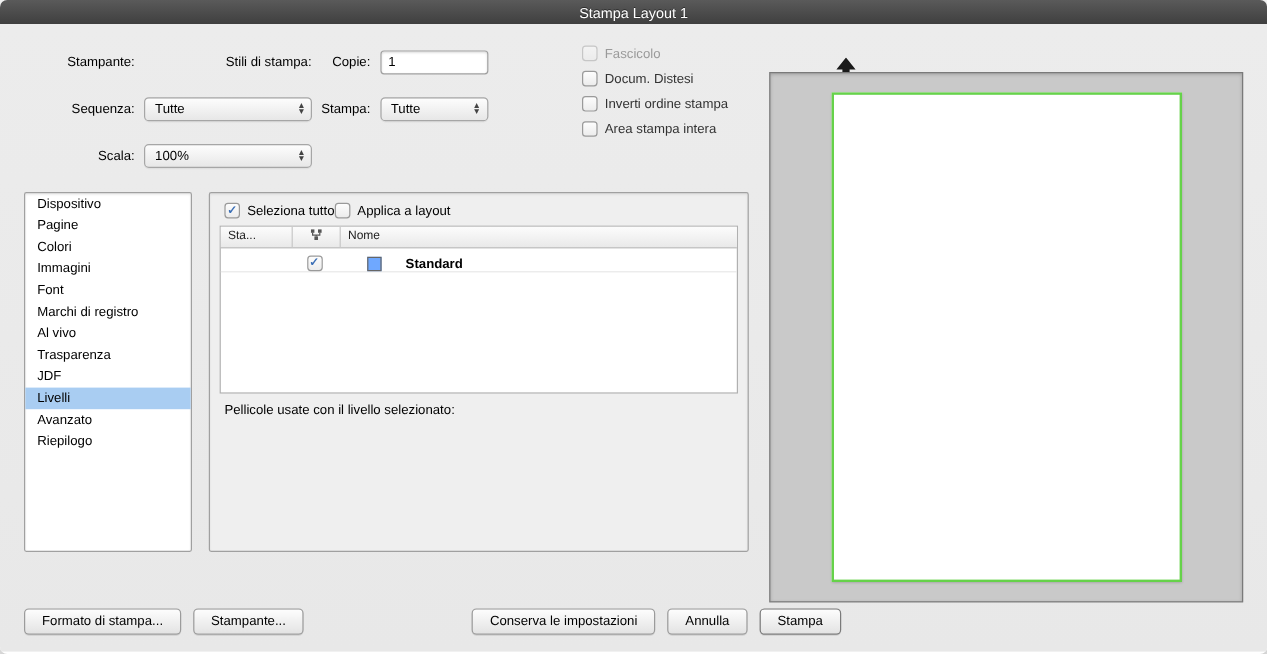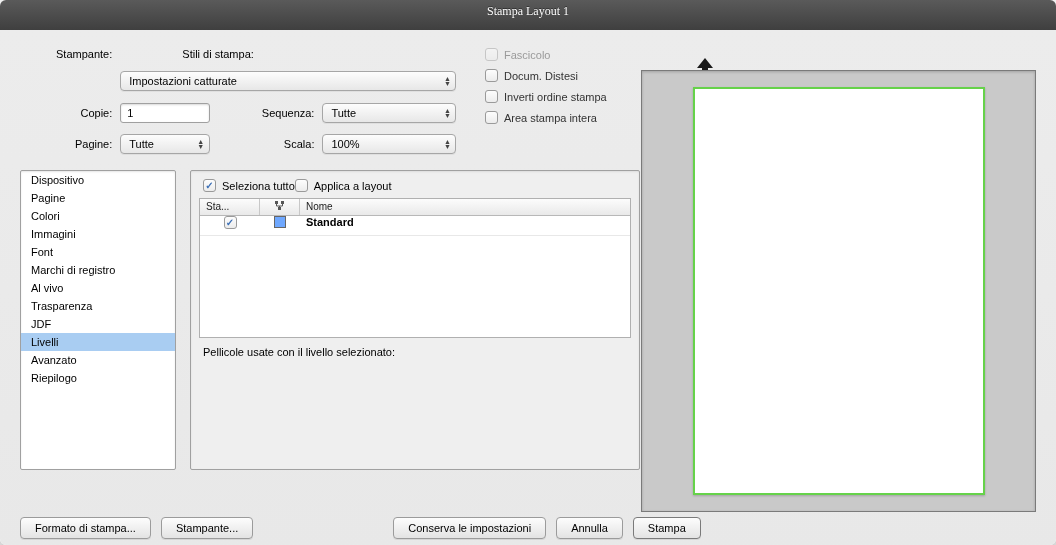--- a/index.html
+++ b/index.html
@@ -1,18 +1,18 @@
 <!DOCTYPE html>
 <html><head>
 <meta charset="utf-8">
 <style>
 * { box-sizing: border-box; margin: 0; padding: 0; }
 body { font-family: "Lucida Grande", "Helvetica Neue", Arial, sans-serif; font-size: 11px; background: #fff; }
 .window { width: 1056px; height: 545px; background: #fff; border-radius: 6px; box-shadow: 0 10px 30px rgba(0,0,0,0.4); overflow: hidden; margin: 0 auto; position: relative; }
-.titlebar { height: 30px; background: linear-gradient(#5a5a5a, #3f3f3f); color: #fff; text-align: center; line-height: 22px; font-size: 12px; font-weight: 500; text-shadow: 0 -1px 0 rgba(0,0,0,0.5); font-family: Liberation Serif, serif; }
+.titlebar { height: 20px; background: linear-gradient(#5a5a5a, #3f3f3f); color: #fff; text-align: center; line-height: 22px; font-size: 12px; font-weight: 500; text-shadow: 0 -1px 0 rgba(0,0,0,0.5); }
 .content { padding: 16px 20px 14px 20px; background: linear-gradient(#ececec 0%, #e8e8e8 100%); height: calc(100% - 22px); position: relative; }
 
 .top-section { display: flex; gap: 29px; margin-bottom: 14px; margin-left: 36px; }
 .form-grid { display: grid; grid-template-columns: auto 1fr auto 1fr; column-gap: 8px; row-gap: 7px; align-items: center; width: 400px; }
 .form-label { text-align: right; font-size: 11px; color: #000; white-space: nowrap; }
 .select { -webkit-appearance: none; appearance: none; background: linear-gradient(#fdfdfd, #e7e7e7); border: 1px solid #a6a6a6; border-radius: 4px; height: 20px; padding: 0 22px 0 8px; font-size: 11px; position: relative; box-shadow: 0 1px 0 rgba(0,0,0,0.05); }
 .select-arrows { position: absolute; right: 5px; top: 50%; transform: translateY(-50%); pointer-events: none; font-size: 7px; line-height: 5px; color: #444; text-align: center; }
 .input-text { background: #fff; border: 1px solid #a0a0a0; border-radius: 3px; height: 20px; padding: 0 6px; font-size: 11px; box-shadow: inset 0 1px 2px rgba(0,0,0,0.15); }
 
 .checkbox-col { display: flex; flex-direction: column; gap: 8px; padding-top: 2px; width: 180px; }
@@ -23,32 +23,32 @@
 .checkbox-row.disabled { color: #9a9a9a; }
 
 .tools-col { display: flex; flex-direction: column; gap: 14px; align-items: center; padding-top: 14px; }
 .tool-icon { width: 22px; height: 22px; display: flex; align-items: center; justify-content: center; color: #222; }
 .help-btn { width: 20px; height: 18px; border: 1px solid #a0a0a0; border-radius: 3px; background: linear-gradient(#fcfcfc,#e6e6e6); font-size: 11px; display: flex; align-items: center; justify-content: center; margin-top: 6px; }
 
 .preview-panel { position: absolute; right: 20px; top: 40px; width: 395px; height: 442px; border: 1px solid #7a7a7a; background: #c9c9c9; display: flex; align-items: center; justify-content: center; box-shadow: inset 0 1px 3px rgba(0,0,0,0.2); }
 .preview-page { width: 292px; height: 408px; background: #fff; border: 2px solid #66d24a; box-shadow: 0 1px 2px rgba(0,0,0,0.2); }
 
 .mid-section { display: flex; gap: 14px; }
-.sidebar { width: 156px; height: 300px; border: 1px solid #a0a0a0; background: #fff; border-radius: 2px; overflow-y: auto; box-shadow: inset 0 1px 2px rgba(0,0,0,0.1); }
+.sidebar { width: 140px; height: 300px; border: 1px solid #a0a0a0; background: #fff; border-radius: 2px; overflow-y: auto; box-shadow: inset 0 1px 2px rgba(0,0,0,0.1); }
 .sidebar-item { padding: 3px 10px; font-size: 11px; cursor: default; }
 .sidebar-item.selected { background: #a9cdf2; }
 
 .detail-panel { width: 450px; height: 300px; border: 1px solid #a0a0a0; border-radius: 2px; background: #efefef; display: flex; flex-direction: column; box-shadow: inset 0 1px 2px rgba(0,0,0,0.08); padding: 6px 8px; }
 .detail-top { display: flex; justify-content: flex-start; align-items: center; padding: 2px 4px 6px 4px; }
 .detail-top .left, .detail-top .right { display: flex; align-items: center; gap: 6px; font-size: 11px; }
 .table { border: 1px solid #b0b0b0; background: #fff; flex: 0 0 140px; display: flex; flex-direction: column; }
 .table-header { display: flex; background: linear-gradient(#fcfcfc,#e9e9e9); border-bottom: 1px solid #b8b8b8; }
 .th { font-size: 10px; padding: 2px 6px; border-right: 1px solid #c8c8c8; color: #222; }
 .th:last-child { border-right: none; }
-.table-row { display: flex; align-items: flex-start; height: 20px; border-bottom: 1px solid #e8e8e8; }
+.table-row { display: flex; align-items: flex-end; height: 20px; border-bottom: 1px solid #e8e8e8; padding-left: 48px; }
 .td { padding: 0 6px; font-size: 11px; display: flex; align-items: center; }
 .color-swatch { width: 12px; height: 12px; border: 1px solid #666; background: #6fa8ff; }
 .pellicole-label { font-size: 11px; padding: 8px 4px 4px 4px; }
 .pellicole-box { border: 1px solid #b0b0b0; background: #c3c3c3; flex: 1; padding: 6px 8px; font-size: 11px; color: #222; }
 
 .button-row { position: absolute; left: 20px; bottom: 14px; display: flex; gap: 10px; align-items: center; }
 .btn { height: 22px; padding: 0 14px; border: 1px solid #9b9b9b; border-radius: 4px; background: linear-gradient(#fdfdfd,#e3e3e3); font-size: 11px; box-shadow: 0 1px 0 rgba(0,0,0,0.08); cursor: default; }
 .btn.default { border-color: #7a7a7a; font-weight: 500; }
 </style>
 </head>
@@ -57,34 +57,30 @@
 <div class="window">
   <div class="titlebar">Stampa Layout 1</div>
   <div class="content">
 
     <div class="top-section">
       <div class="form-grid">
 
         <div class="form-label">Stampante:</div>
 
         <div class="form-label">Stili di stampa:</div>
-        <div style="grid-column: 2 / span 3; position:relative;">
-          <select class="select" style="width:100%;"><option>Impostazioni catturate</option></select>
-          <div class="select-arrows">▲<br>▼</div>
-        </div>
 
         <div class="form-label">Copie:</div>
         <input class="input-text" style="width: 90px;" value="1">
         <div class="form-label">Sequenza:</div>
         <div style="position:relative;">
           <select class="select" style="width:100%;"><option>Tutte</option></select>
           <div class="select-arrows">▲<br>▼</div>
         </div>
 
-        <div class="form-label">Pagine:</div>
+        <div class="form-label">Stampa:</div>
         <div style="position:relative;">
           <select class="select" style="width:90px;"><option>Tutte</option></select>
           <div class="select-arrows" style="right:calc(100% - 84px);">▲<br>▼</div>
         </div>
         <div class="form-label">Scala:</div>
         <div style="position:relative;">
           <select class="select" style="width:100%;"><option>100%</option></select>
           <div class="select-arrows">▲<br>▼</div>
         </div>
       </div>

